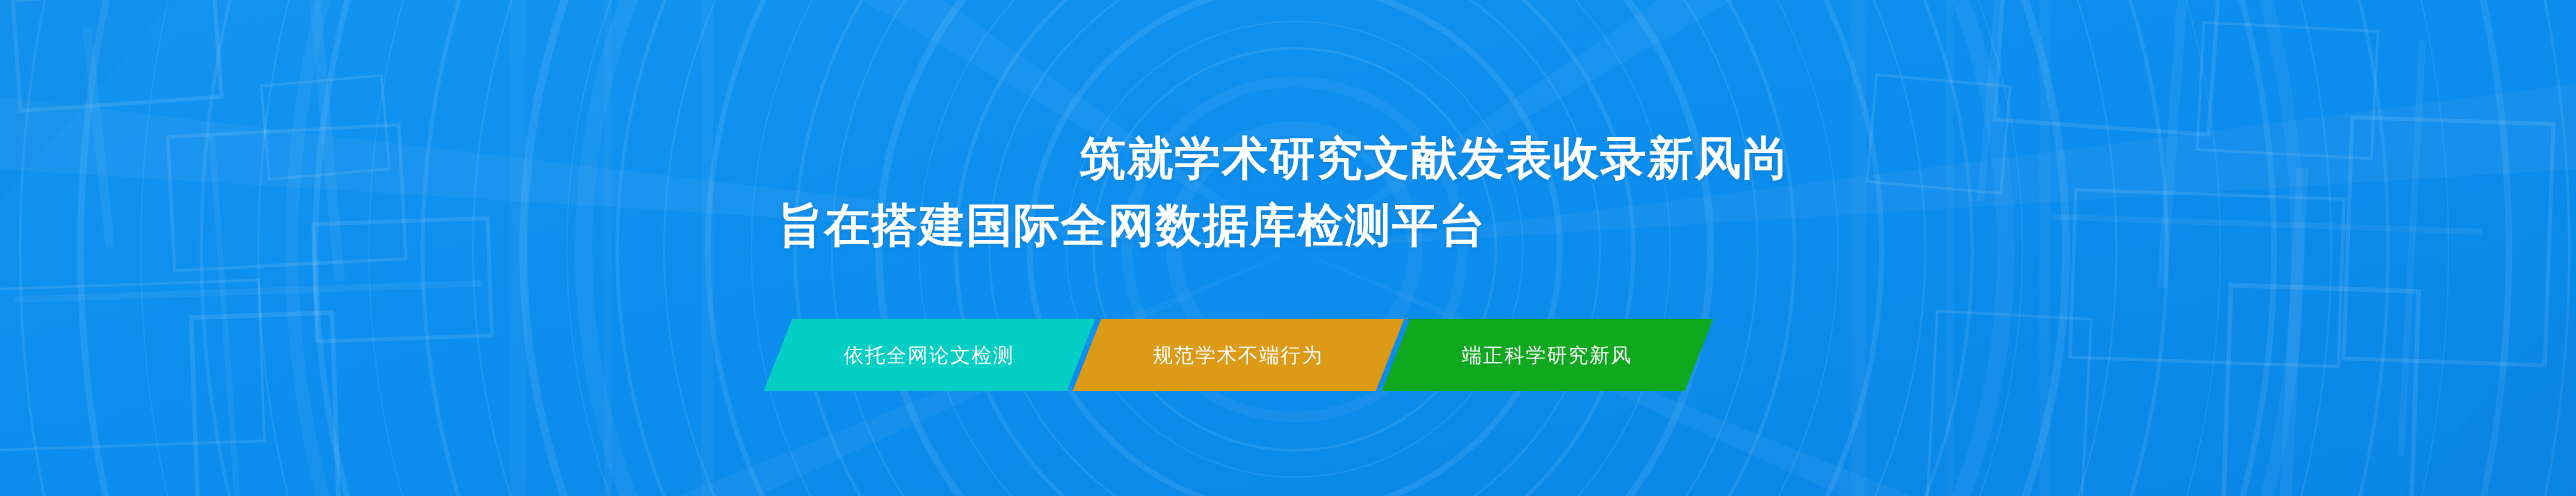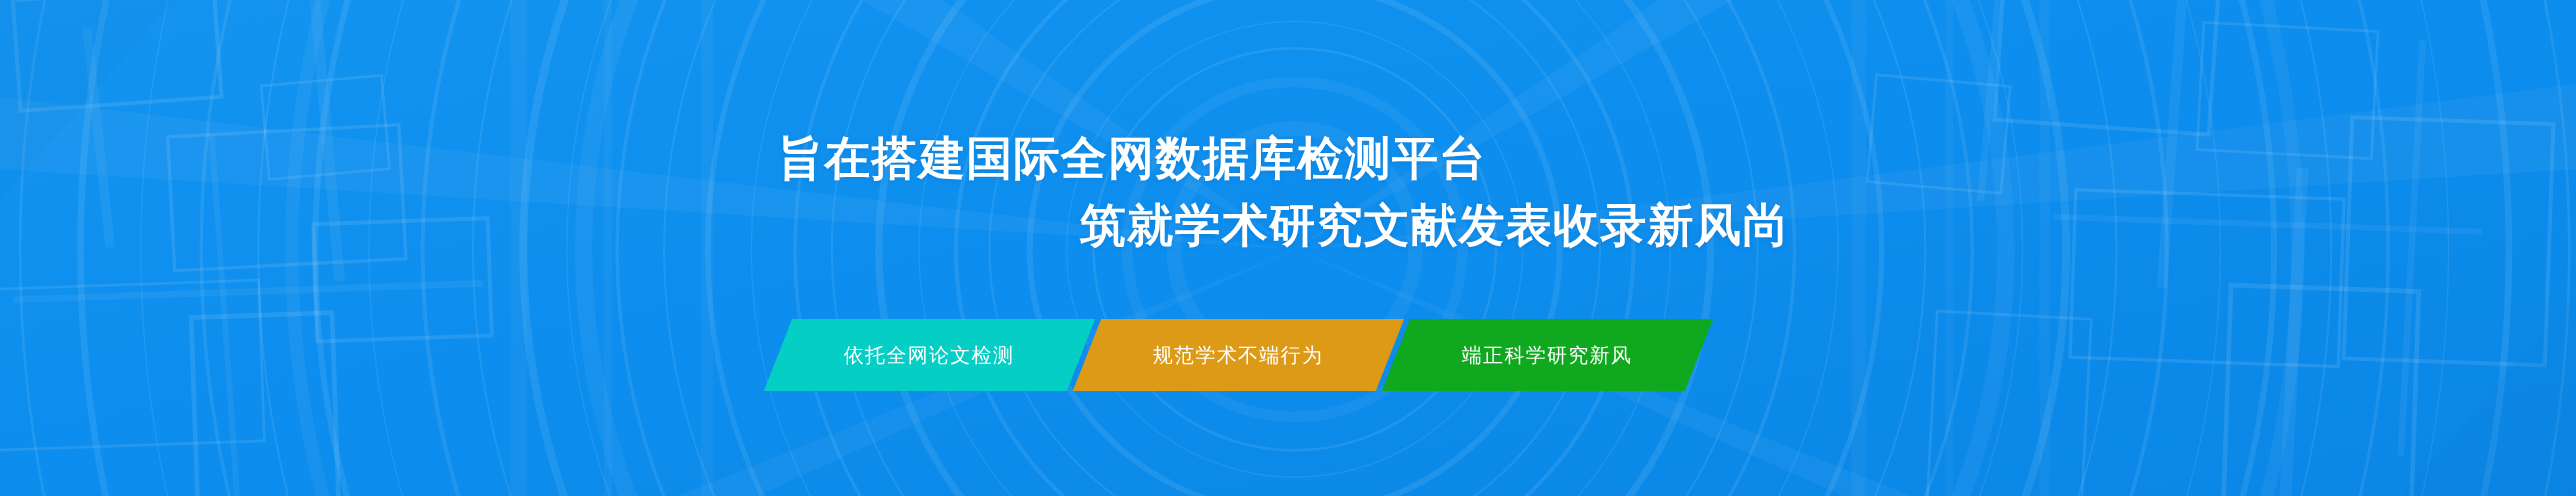--- a/index.html
+++ b/index.html
@@ -189,22 +189,22 @@
       </g>
 
       <g fill="#0a6fc0" fill-opacity="0.08">
         <polygon points="0,0 260,0 0,300"></polygon>
         <polygon points="3840,740 3580,740 3840,440"></polygon>
       </g>
     </g>
   </svg>
 
   <div class="headline">
+    <div class="headline-line line-2" style="color: rgb(255, 255, 255);">筑就学术研究文献发表收录新风尚</div>
     <div class="headline-line line-1" style="color: rgb(255, 255, 255);">旨在搭建国际全网数据库检测平台</div>
-    <div class="headline-line line-2" style="color: rgb(255, 255, 255);">筑就学术研究文献发表收录新风尚</div>
   </div>
 
   <div class="tag-strip">
 
     <div class="tag tag-teal" style="background:#05cec4;">
       <span class="tag-label" style="color: rgb(255, 255, 255);">依托全网论文检测</span>
     </div>
 
     <div class="tag tag-orange" style="background:#dd9a16;">
       <span class="tag-label" style="color: rgb(255, 255, 255);">规范学术不端行为</span>

